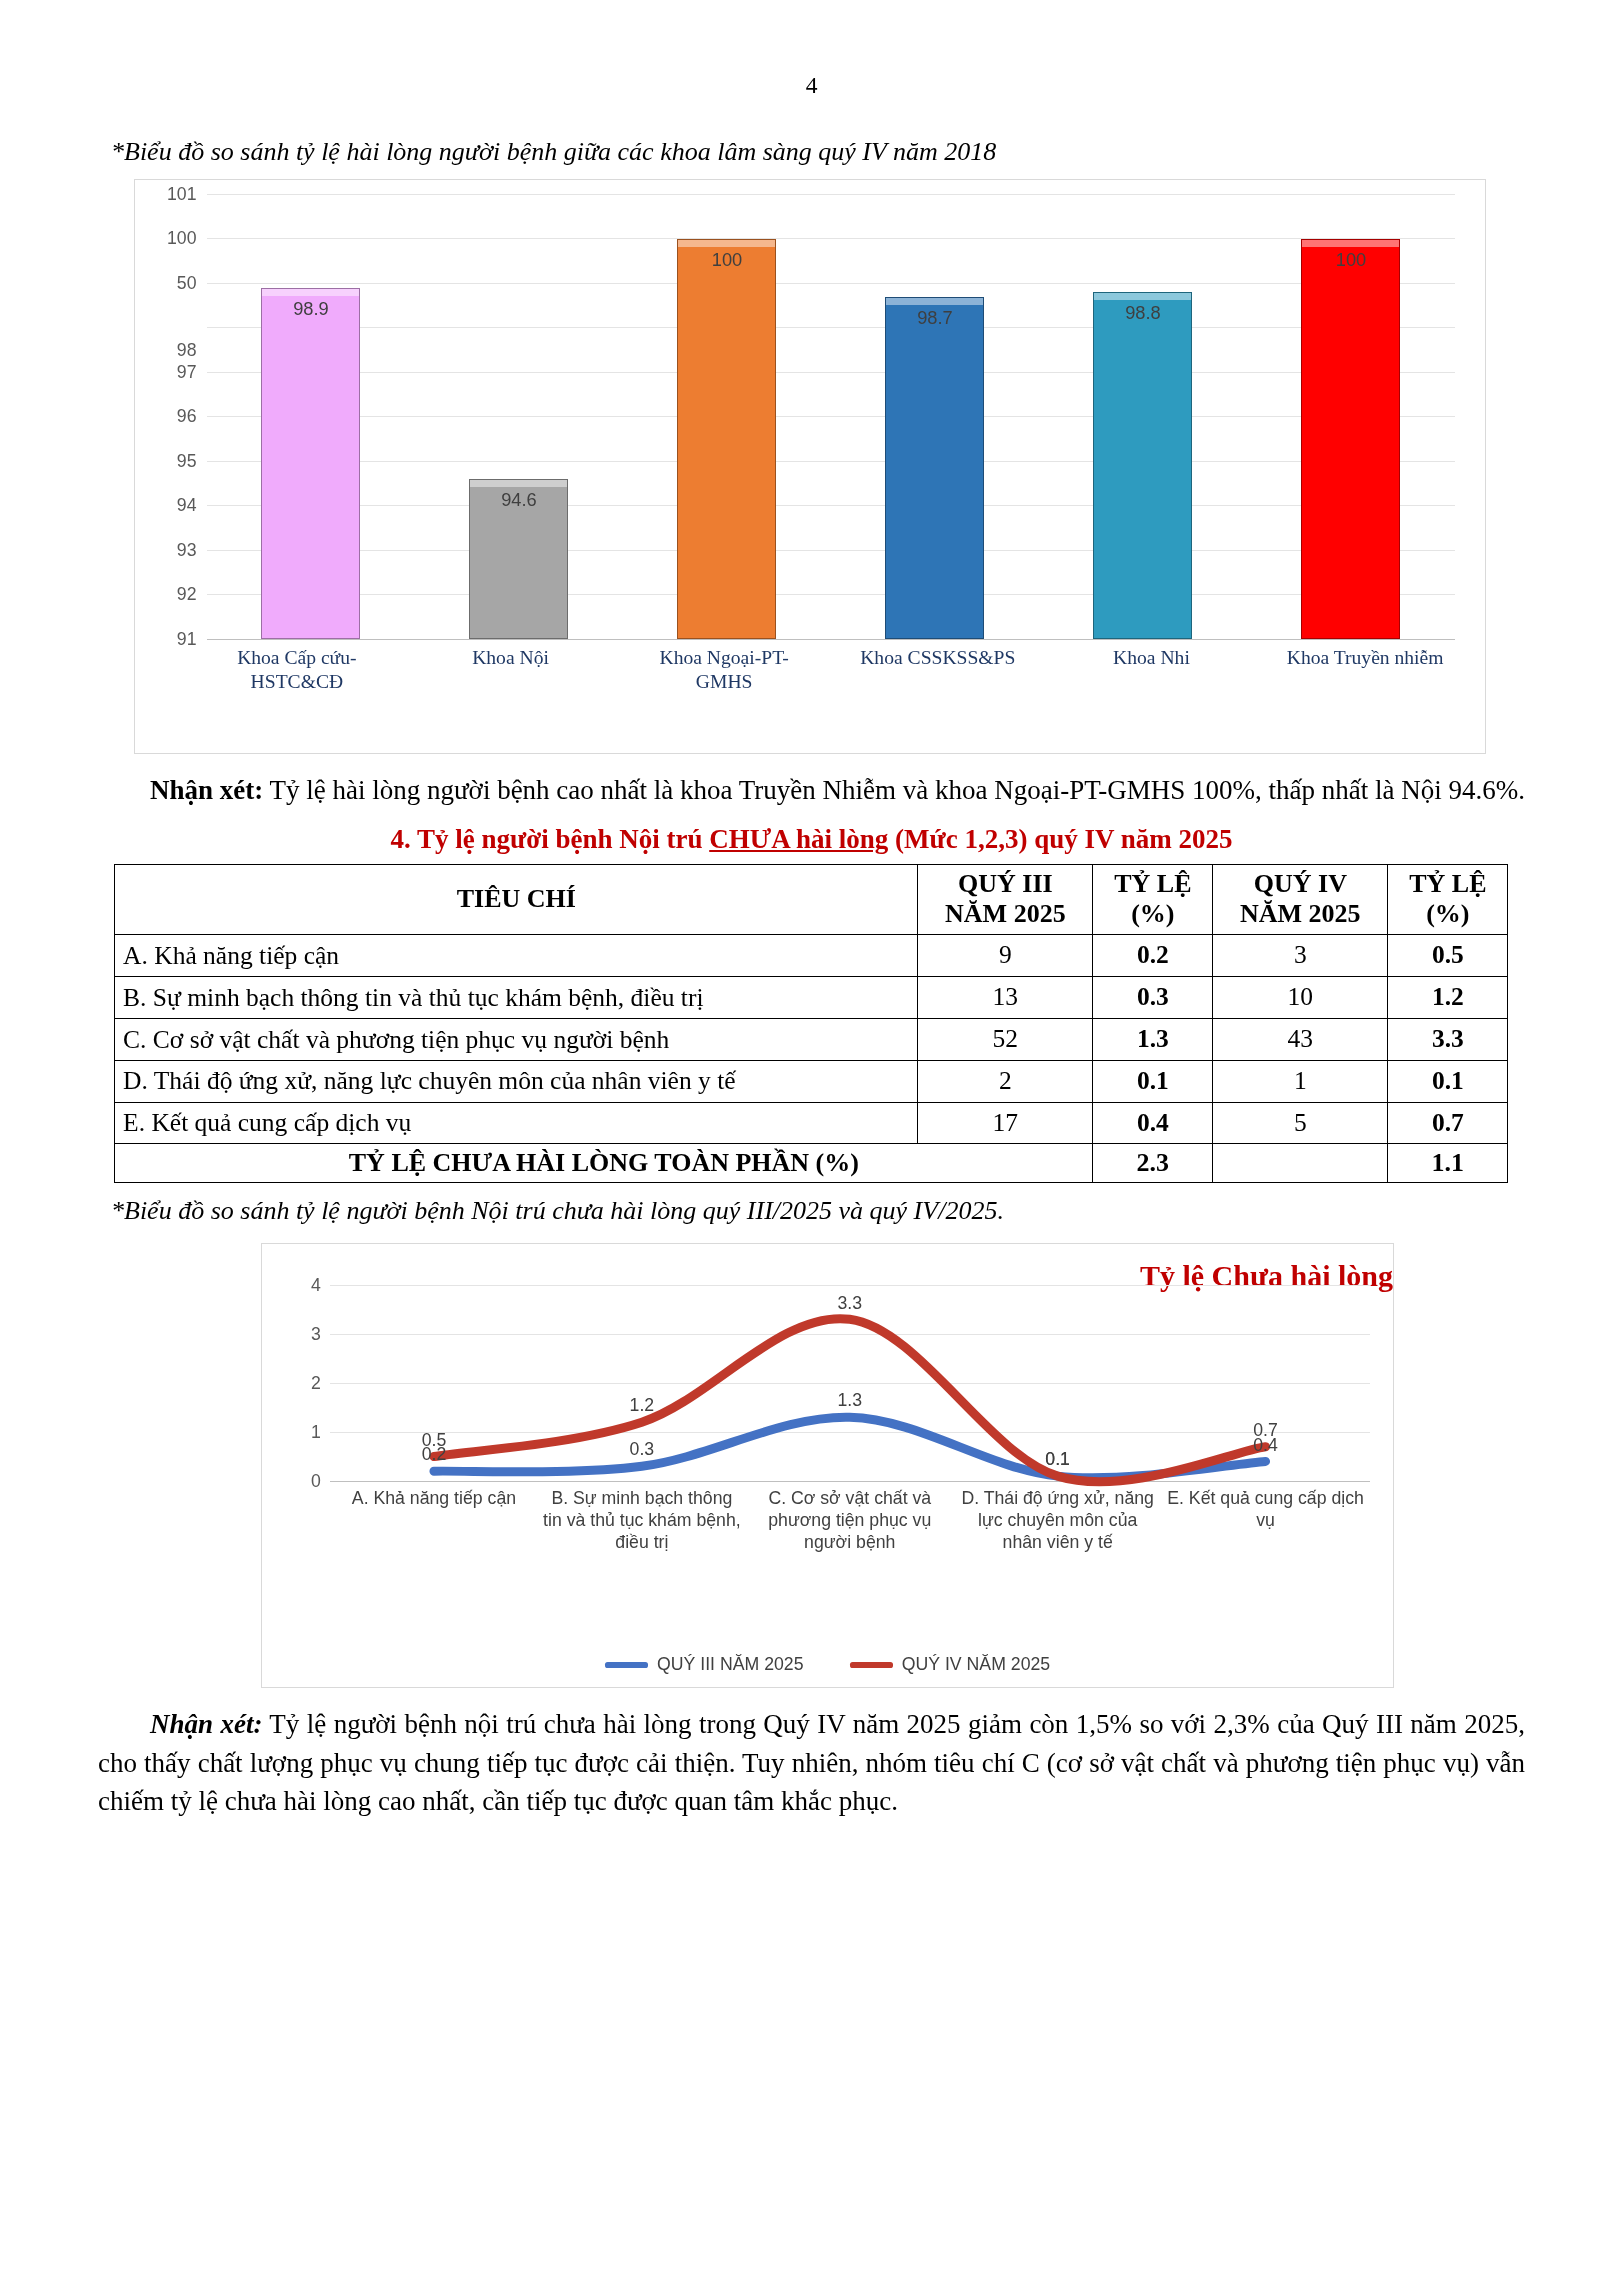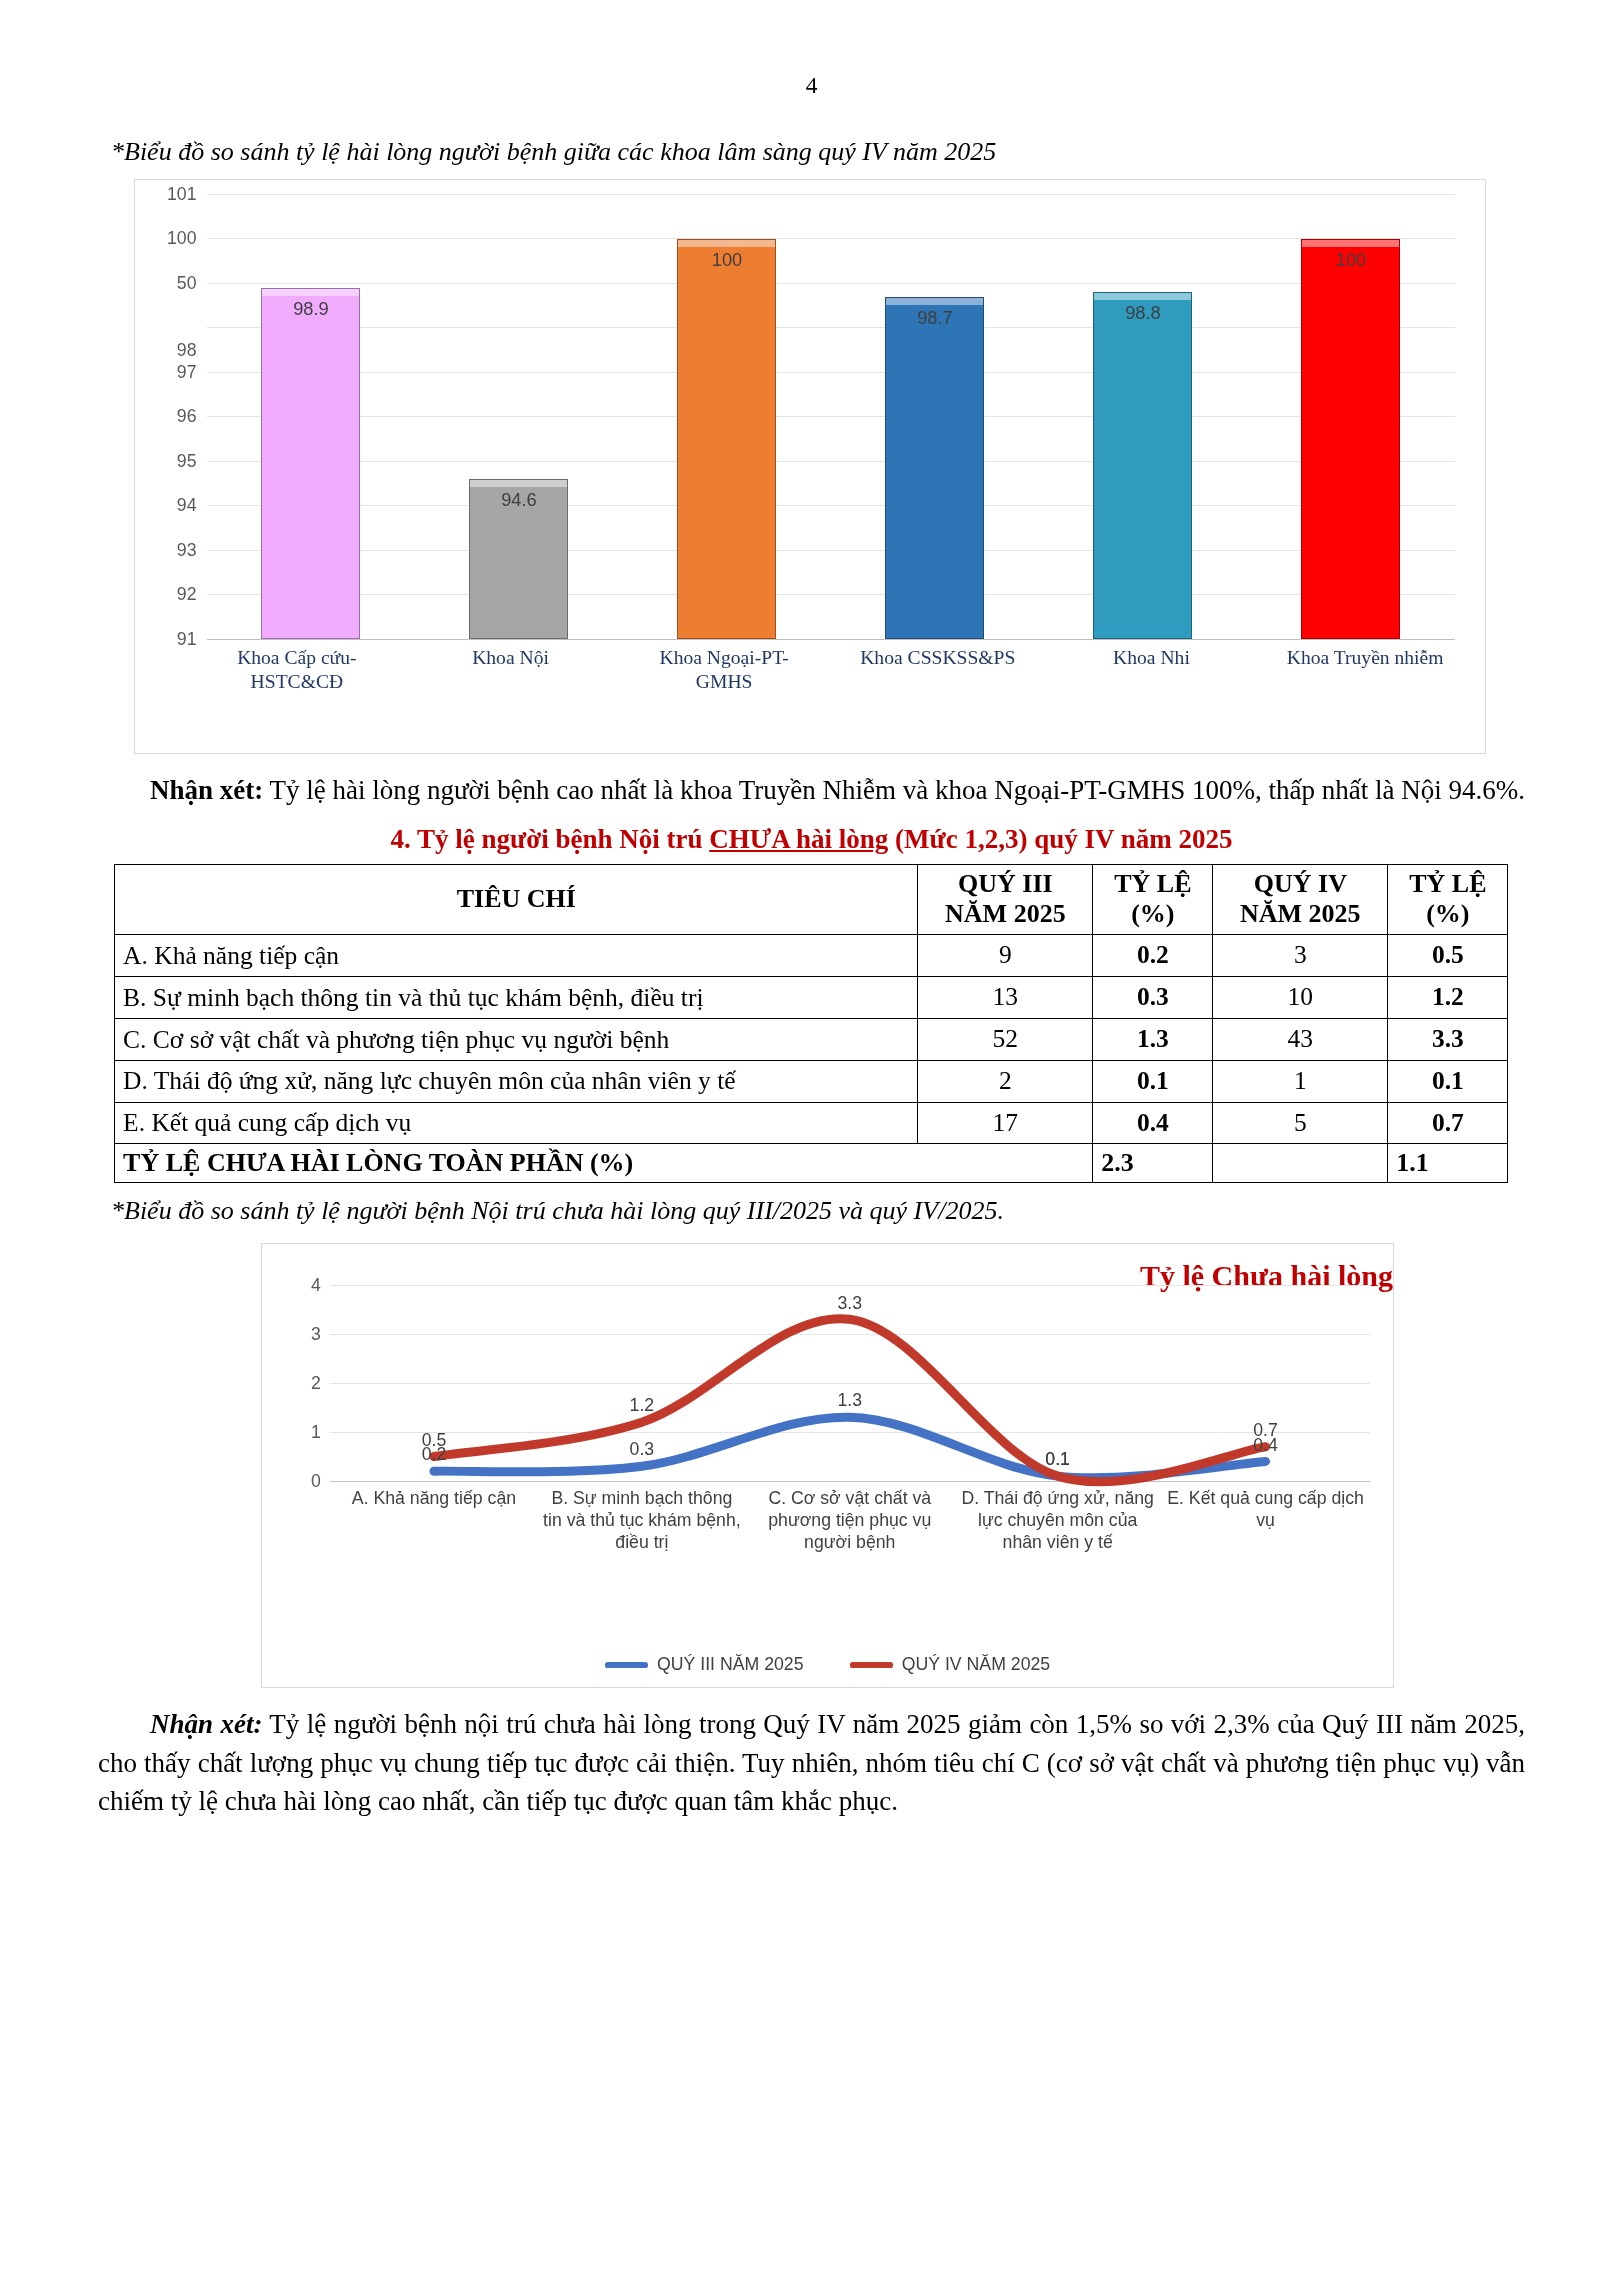--- a/index.html
+++ b/index.html
@@ -144,21 +144,21 @@
   }
   table.main th {
     text-align:center;
     font-weight:bold;
     font-size:26px;
     line-height:1.18;
   }
   td.crit { text-align:left; padding-left:11.8px; line-height:1.3; }
   td.num  { text-align:center; }
   td.numb { text-align:center; font-weight:bold; }
-  td.total{ font-weight:bold; font-size:26px; }
+  td.total{ font-weight:bold; text-align:center; font-size:26px; }
 
   
   .chart2-box {
     border:1.3px solid #d9d9d9;
     margin:17px 131px 0 163px;
     height:445px;
     box-sizing:border-box;
     position:relative;
     background:#fff;
   }
@@ -229,21 +229,21 @@
   .c2-legend .item { display:flex; align-items:center; gap:9.2px; }
   .c2-legend .swatch { width:43px; height:5.2px; border-radius:2.6px; display:inline-block; }
 </style>
 </head>
 <body>
 
 <div class="page">
 
   <div class="page-number">4</div>
 
-  <div class="caption-italic">*Biểu đồ so sánh tỷ lệ hài lòng người bệnh giữa các khoa lâm sàng quý IV năm 2025</div>
+  <div class="caption-italic">*Biểu đồ so sánh tỷ lệ hài lòng người bệnh giữa các khoa lâm sàng quý IV năm 2018</div>
 
   <div class="chart1-box">
     <div class="c1-ylabels" id="c1y">
         <div class="c1-ylabel" style="top: 445px;">91</div>
         <div class="c1-ylabel" style="top: 400px;">92</div>
         <div class="c1-ylabel" style="top: 356px;">93</div>
         <div class="c1-ylabel" style="top: 311px;">94</div>
         <div class="c1-ylabel" style="top: 267px;">95</div>
         <div class="c1-ylabel" style="top: 222px;">96</div>
         <div class="c1-ylabel" style="top: 178px;">97</div>

